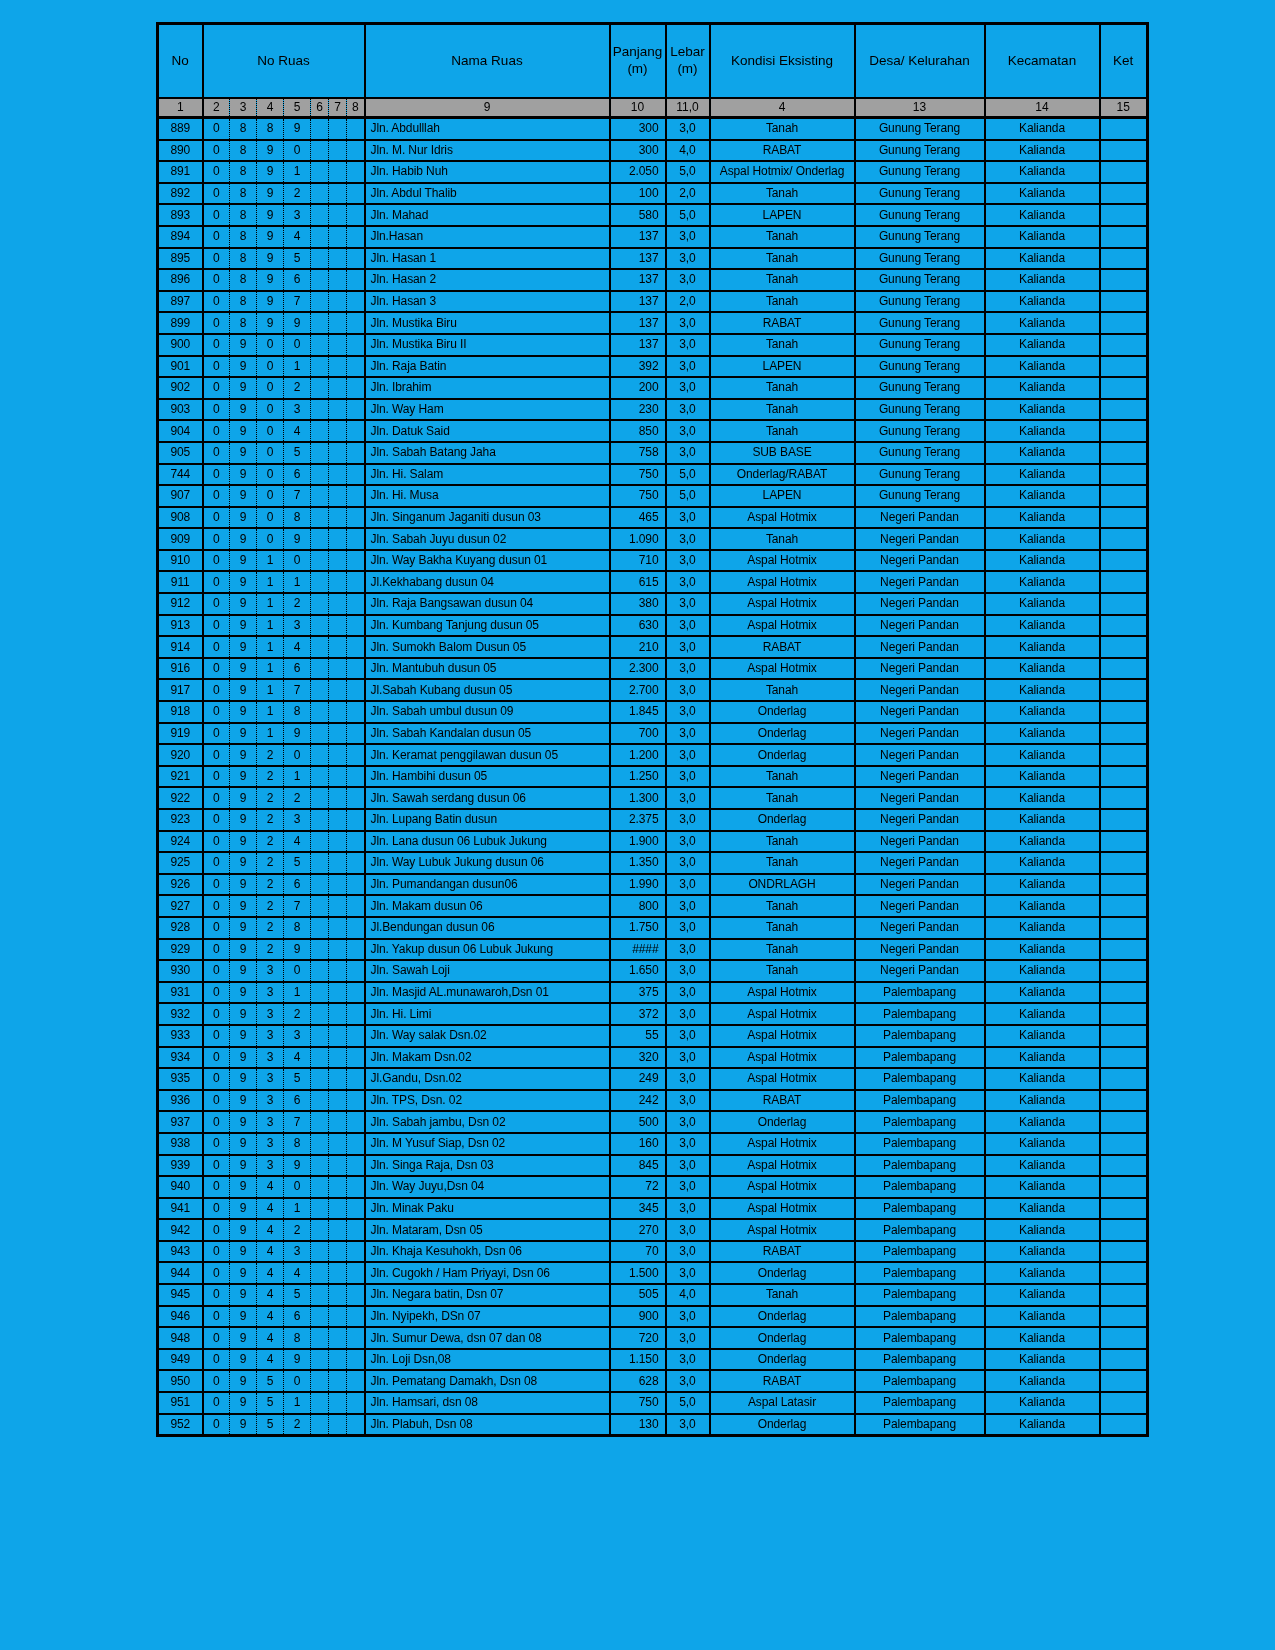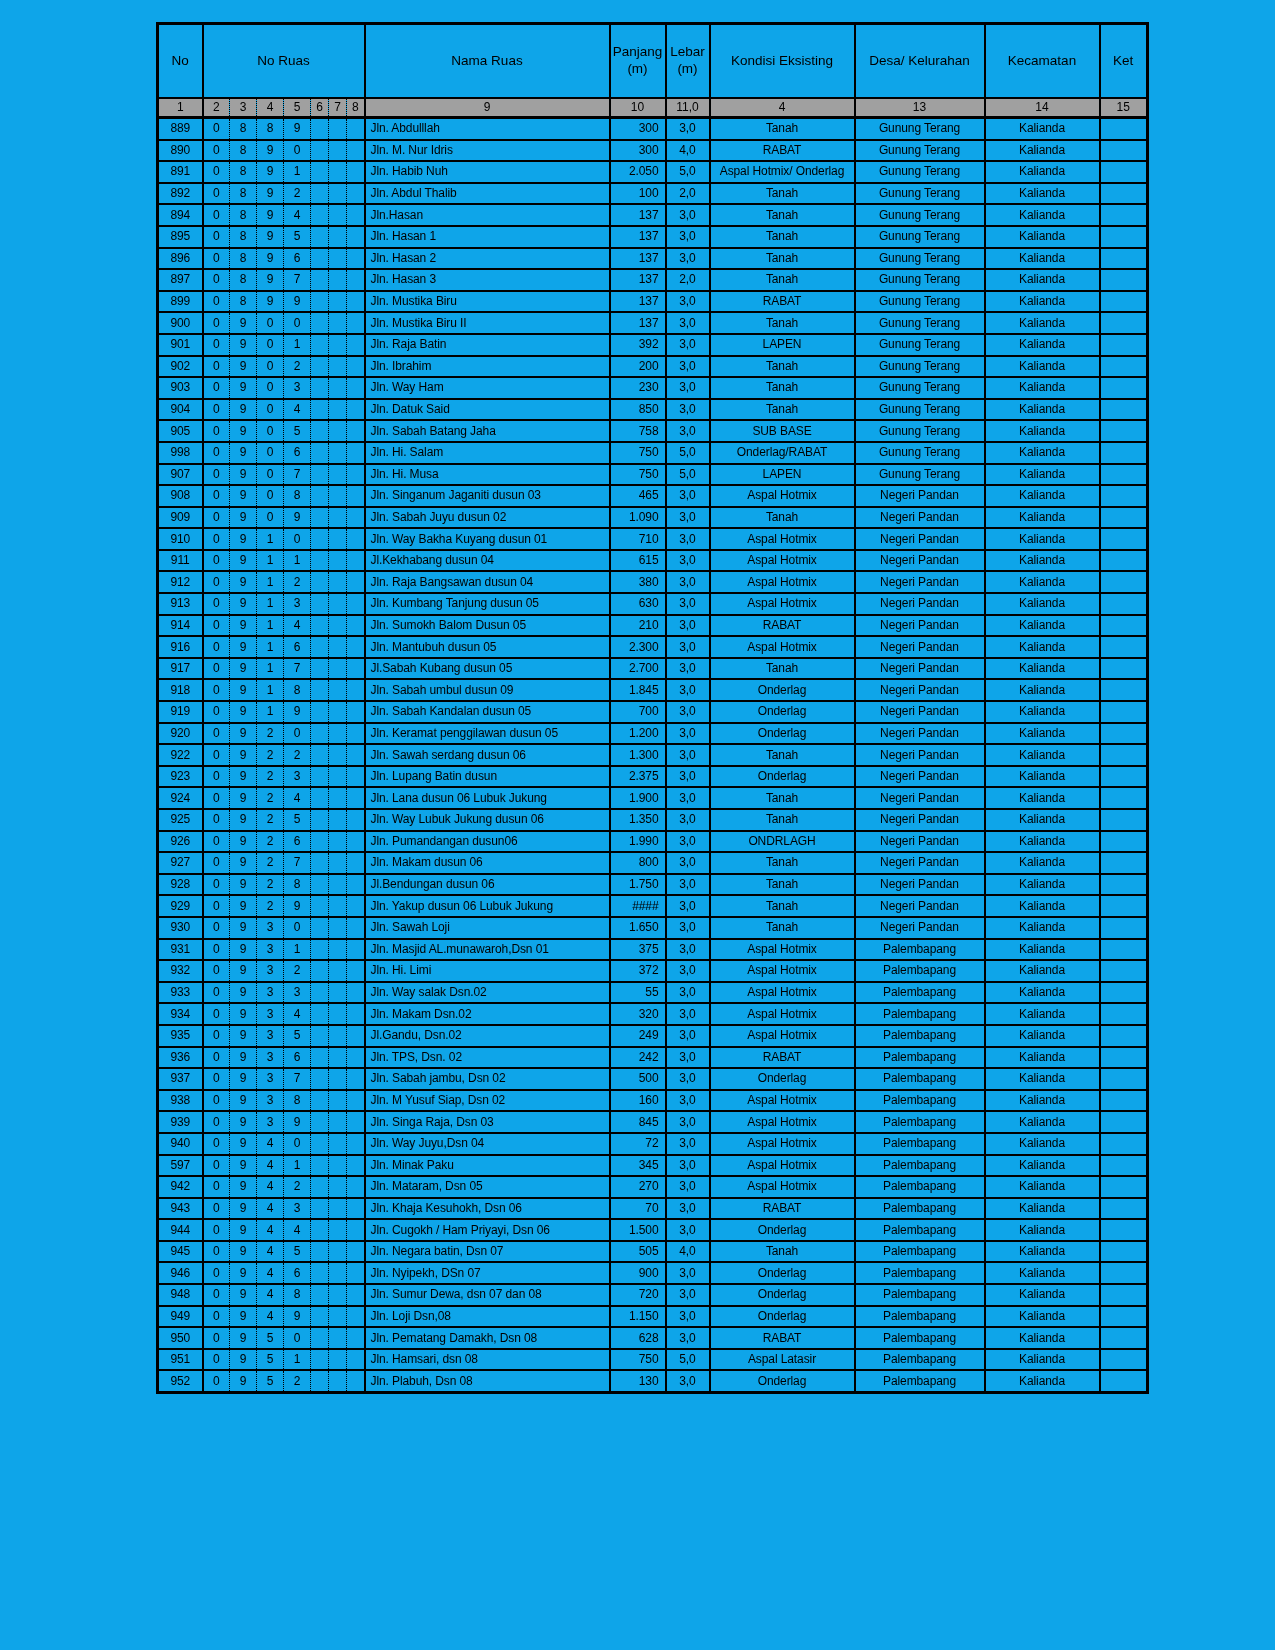--- a/index.html
+++ b/index.html
@@ -167,20 +167,37 @@
           <td class="c-sub sub-last"></td>
           <td class="c-nama">Jln. Abdul  Thalib</td>
           <td class="c-panjang">100</td>
           <td class="c-lebar">2,0</td>
           <td class="c-kondisi">Tanah</td>
           <td class="c-desa">Gunung Terang</td>
           <td class="c-kec">Kalianda</td>
           <td class="c-ket"></td>
         </tr>
         <tr class="data-row">
+          <td class="c-no">893</td>
+          <td class="c-sub sub-first">0</td>
+          <td class="c-sub">8</td>
+          <td class="c-sub">9</td>
+          <td class="c-sub">3</td>
+          <td class="c-sub"></td>
+          <td class="c-sub"></td>
+          <td class="c-sub sub-last"></td>
+          <td class="c-nama">Jln. Mahad</td>
+          <td class="c-panjang">580</td>
+          <td class="c-lebar">5,0</td>
+          <td class="c-kondisi">LAPEN</td>
+          <td class="c-desa">Gunung Terang</td>
+          <td class="c-kec">Kalianda</td>
+          <td class="c-ket"></td>
+        </tr>
+        <tr class="data-row">
           <td class="c-no">894</td>
           <td class="c-sub sub-first">0</td>
           <td class="c-sub">8</td>
           <td class="c-sub">9</td>
           <td class="c-sub">4</td>
           <td class="c-sub"></td>
           <td class="c-sub"></td>
           <td class="c-sub sub-last"></td>
           <td class="c-nama">Jln.Hasan</td>
           <td class="c-panjang">137</td>
@@ -354,21 +371,21 @@
           <td class="c-sub sub-last"></td>
           <td class="c-nama">Jln. Sabah Batang Jaha</td>
           <td class="c-panjang">758</td>
           <td class="c-lebar">3,0</td>
           <td class="c-kondisi">SUB BASE</td>
           <td class="c-desa">Gunung Terang</td>
           <td class="c-kec">Kalianda</td>
           <td class="c-ket"></td>
         </tr>
         <tr class="data-row">
-          <td class="c-no">998</td>
+          <td class="c-no">744</td>
           <td class="c-sub sub-first">0</td>
           <td class="c-sub">9</td>
           <td class="c-sub">0</td>
           <td class="c-sub">6</td>
           <td class="c-sub"></td>
           <td class="c-sub"></td>
           <td class="c-sub sub-last"></td>
           <td class="c-nama">Jln. Hi. Salam</td>
           <td class="c-panjang">750</td>
           <td class="c-lebar">5,0</td>
@@ -592,20 +609,37 @@
           <td class="c-sub sub-last"></td>
           <td class="c-nama">Jln. Keramat penggilawan dusun 05</td>
           <td class="c-panjang">1.200</td>
           <td class="c-lebar">3,0</td>
           <td class="c-kondisi">Onderlag</td>
           <td class="c-desa">Negeri Pandan</td>
           <td class="c-kec">Kalianda</td>
           <td class="c-ket"></td>
         </tr>
         <tr class="data-row">
+          <td class="c-no">921</td>
+          <td class="c-sub sub-first">0</td>
+          <td class="c-sub">9</td>
+          <td class="c-sub">2</td>
+          <td class="c-sub">1</td>
+          <td class="c-sub"></td>
+          <td class="c-sub"></td>
+          <td class="c-sub sub-last"></td>
+          <td class="c-nama">Jln. Hambihi dusun 05</td>
+          <td class="c-panjang">1.250</td>
+          <td class="c-lebar">3,0</td>
+          <td class="c-kondisi">Tanah</td>
+          <td class="c-desa">Negeri Pandan</td>
+          <td class="c-kec">Kalianda</td>
+          <td class="c-ket"></td>
+        </tr>
+        <tr class="data-row">
           <td class="c-no">922</td>
           <td class="c-sub sub-first">0</td>
           <td class="c-sub">9</td>
           <td class="c-sub">2</td>
           <td class="c-sub">2</td>
           <td class="c-sub"></td>
           <td class="c-sub"></td>
           <td class="c-sub sub-last"></td>
           <td class="c-nama">Jln. Sawah serdang dusun 06</td>
           <td class="c-panjang">1.300</td>
@@ -915,21 +949,21 @@
           <td class="c-sub sub-last"></td>
           <td class="c-nama">Jln. Way Juyu,Dsn 04</td>
           <td class="c-panjang">72</td>
           <td class="c-lebar">3,0</td>
           <td class="c-kondisi">Aspal Hotmix</td>
           <td class="c-desa">Palembapang</td>
           <td class="c-kec">Kalianda</td>
           <td class="c-ket"></td>
         </tr>
         <tr class="data-row">
-          <td class="c-no">597</td>
+          <td class="c-no">941</td>
           <td class="c-sub sub-first">0</td>
           <td class="c-sub">9</td>
           <td class="c-sub">4</td>
           <td class="c-sub">1</td>
           <td class="c-sub"></td>
           <td class="c-sub"></td>
           <td class="c-sub sub-last"></td>
           <td class="c-nama">Jln. Minak Paku</td>
           <td class="c-panjang">345</td>
           <td class="c-lebar">3,0</td>

